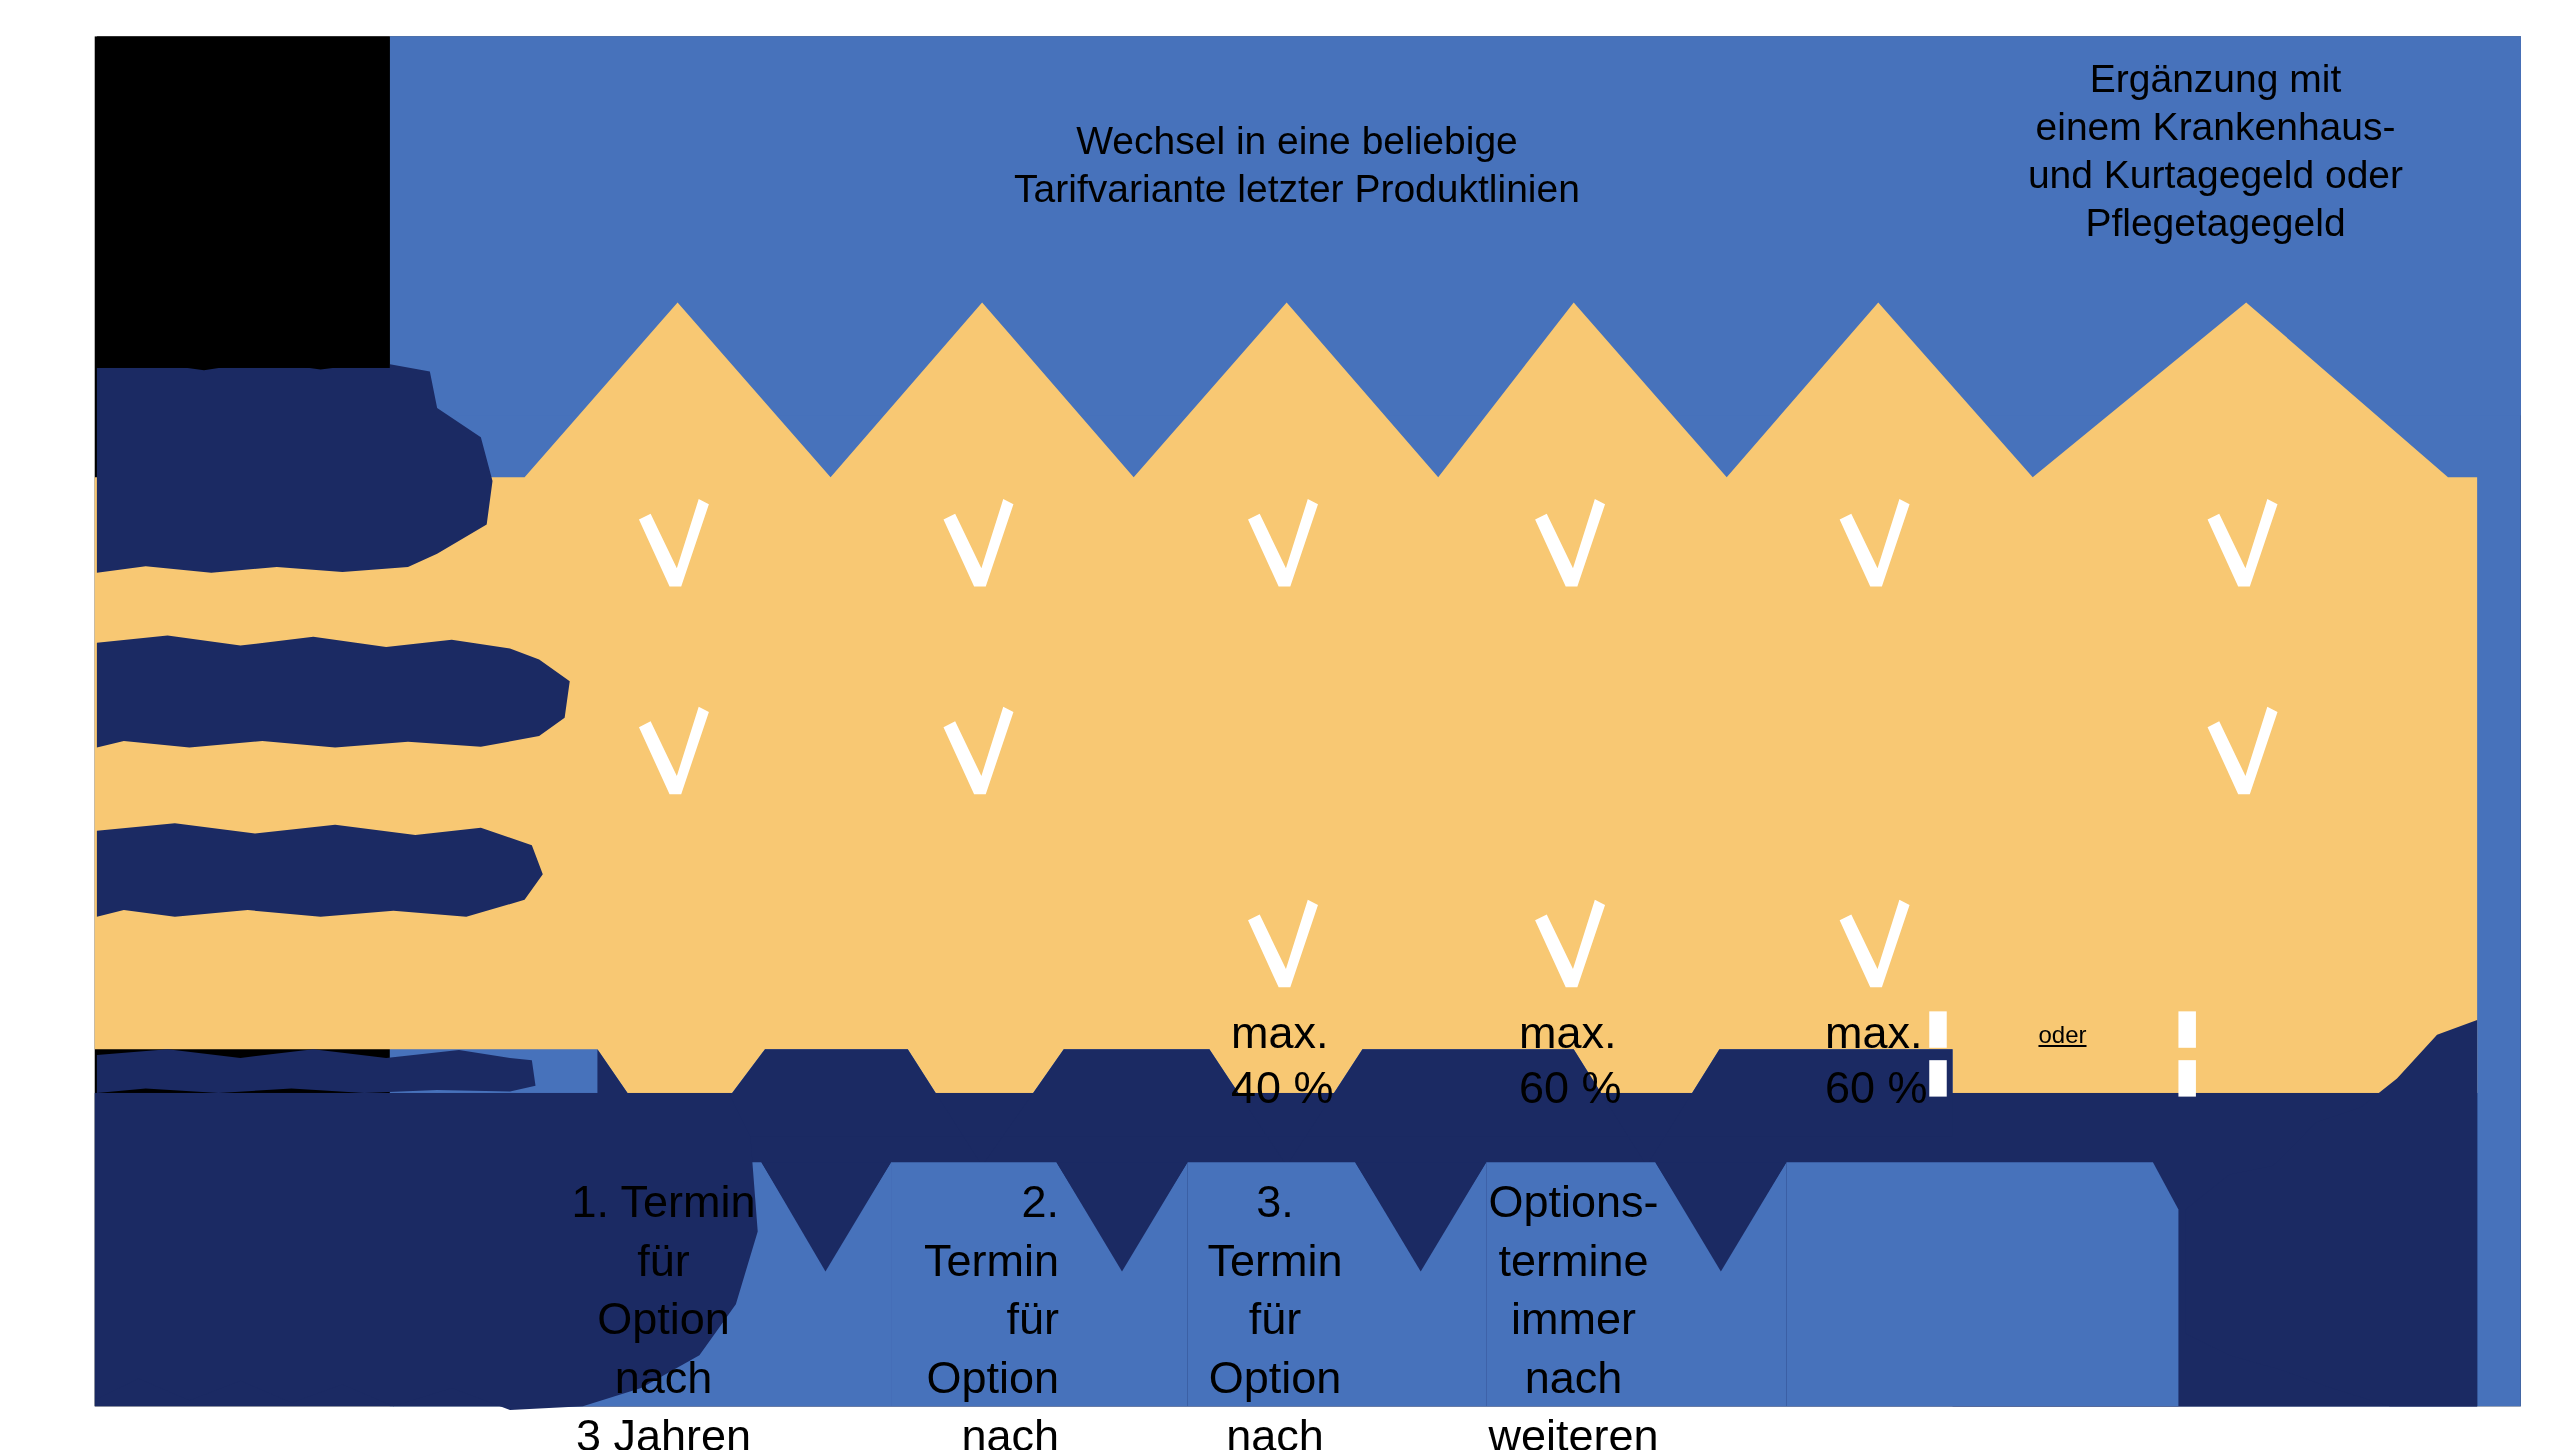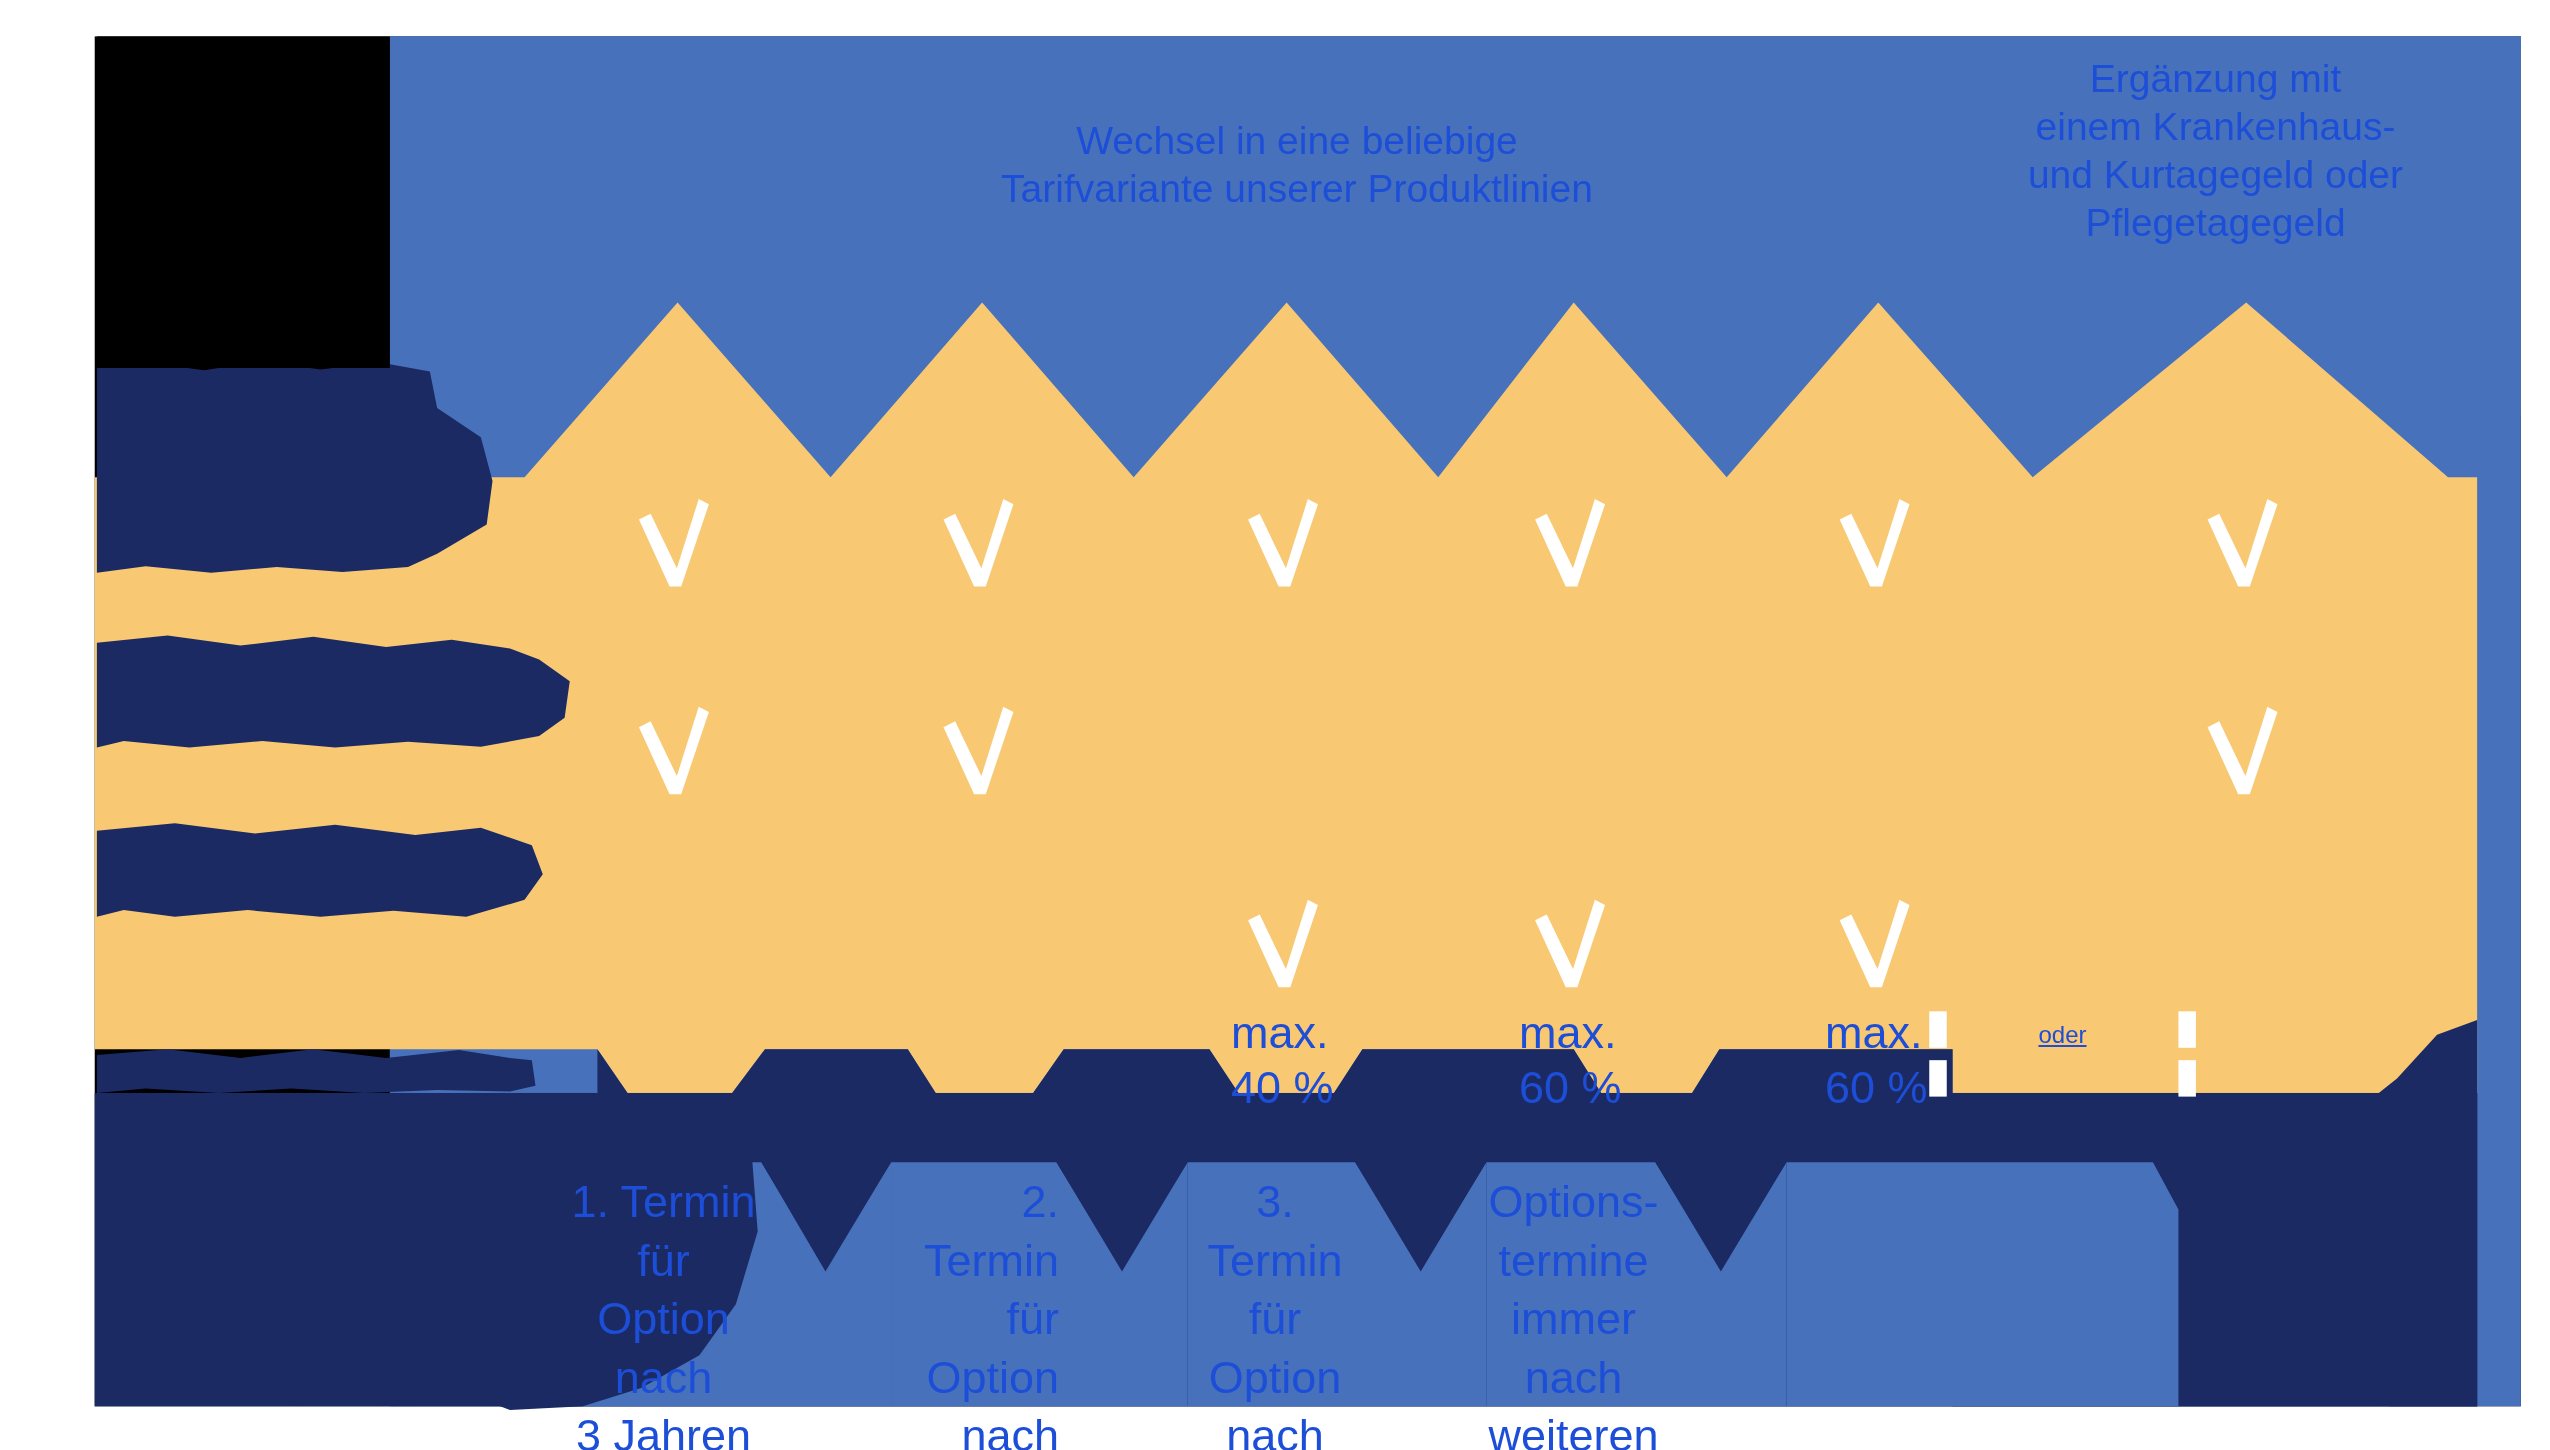--- a/index.html
+++ b/index.html
@@ -1,19 +1,19 @@
 <!DOCTYPE html>
 <html style="font-size:11.7px"><head>
 <meta charset="utf-8">
 <style>
   html,body{margin:0;padding:0;background:#ffffff;}
   body{font-family:"Liberation Sans",sans-serif;}
   #stage{position:relative;width:2550px;height:1450px;background:#ffffff;overflow:hidden;}
   #stage svg.layer{position:absolute;left:0;top:0;width:2550px;height:1450px;}
-  .txt{position:absolute;color:#1d4ed8;text-align:center;line-height:1.23;white-space:pre-line;}
+  .txt{position:absolute;color:#000000;text-align:center;line-height:1.23;white-space:pre-line;}
   .hdr{font-size:39px;}
   .foot{font-size:45px;line-height:1.30;}
   .maxlbl{font-size:45px;line-height:1.22;text-align:left;}
   .oder{font-size:24px;text-decoration:underline;}
 </style>
 </head>
 <body>
 
 <div id="stage">
 
@@ -114,21 +114,21 @@
       <rect x="2648" y="1388" width="24" height="50"></rect>
       <rect x="2648" y="1455" width="24" height="50"></rect>
     </g>
     <g fill="#ffffff">
       <rect x="2990" y="1388" width="24" height="50"></rect>
       <rect x="2990" y="1455" width="24" height="50"></rect>
     </g>
   </svg>
 
   <div class="txt hdr" style="left:900px;top:117px;width:794px;">Wechsel in eine beliebige
-Tarifvariante unserer Produktlinien</div>
+Tarifvariante letzter Produktlinien</div>
 
   <div class="txt hdr" style="left:1997px;top:55px;width:437px;">Ergänzung mit
 einem Krankenhaus-
 und Kurtagegeld oder
 Pflegetagegeld</div>
 
   <div class="txt maxlbl" style="left:1231px;top:1006px;width:146px;">max.
 40 %</div>
   <div class="txt maxlbl" style="left:1519px;top:1006px;width:146px;">max.
 60 %</div>

